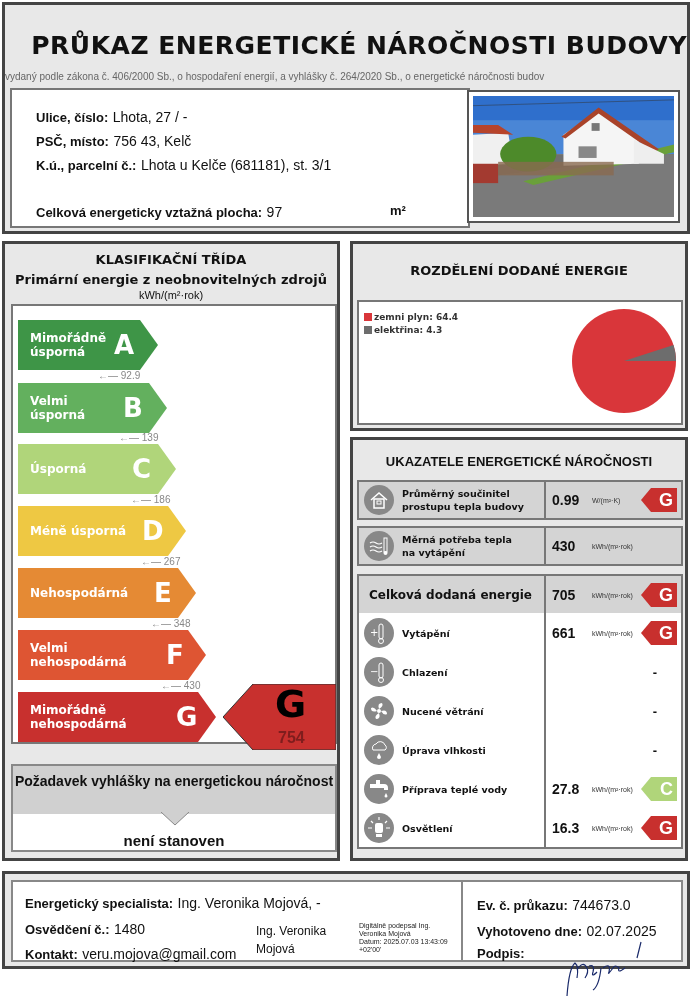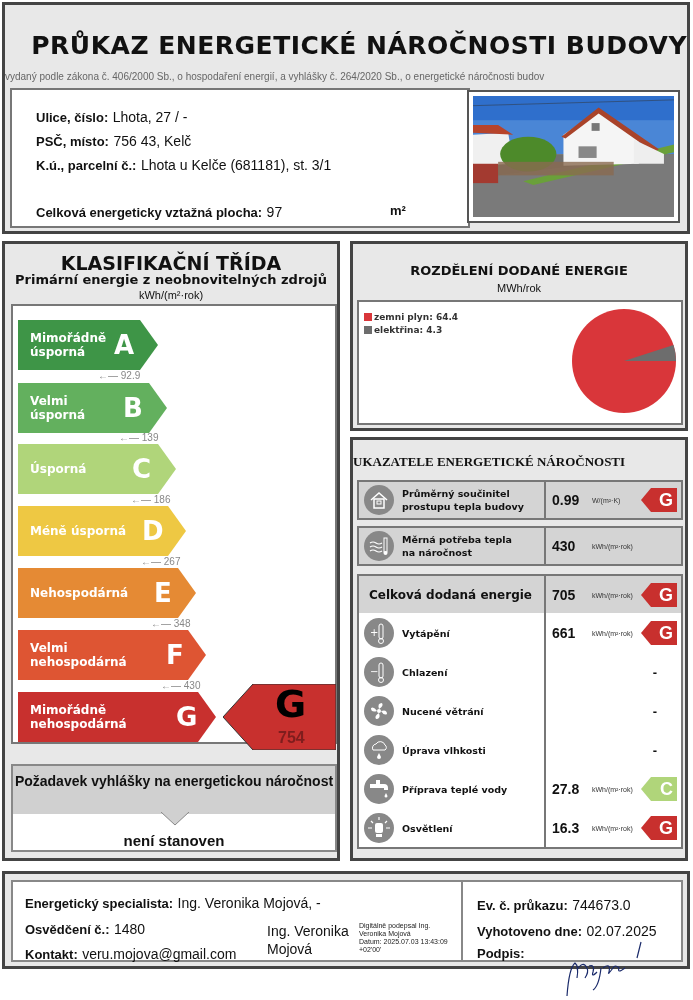--- a/index.html
+++ b/index.html
@@ -10,40 +10,40 @@
 #header{left:2px;top:2px;width:688px;height:90px;border-bottom:none}
 #title{left:0;width:100%;top:26px;text-align:right;font-family:"DejaVu Sans",sans-serif;font-weight:bold;font-size:25px;letter-spacing:0.5px;color:#111}
 #subtitle{left:0;width:100%;top:66px;text-align:left;font-size:10px;color:#666}
 #info{left:8px;top:90px;width:680px;height:138px}
 .lbl{font-weight:bold;font-size:13px}
 .val{font-size:14px}
 .row{position:absolute;left:24px;white-space:nowrap}
 #photo{left:465px;top:92px;width:213px;height:133px;border:2px solid #555;background:#fff;padding:4px}
 #photo svg{width:100%;height:100%}
 #cls{left:2px;top:241px;width:338px;height:620px}
-#cls-title{top:8px;width:100%;text-align:center;font-family:"DejaVu Sans",sans-serif;font-weight:bold;font-size:19px}
+#cls-title{top:8px;width:100%;text-align:center;font-family:"DejaVu Sans",sans-serif;font-weight:bold;font-size:13px}
 #cls-sub{top:28px;width:100%;text-align:center;font-family:"DejaVu Sans",sans-serif;font-weight:bold;font-size:13px}
 #cls-unit{top:45px;width:100%;text-align:center;font-size:11px}
 #cls-box{left:6px;top:60px;width:326px;height:440px}
 .bar{position:absolute;left:5px;height:50px;color:#fff;font-weight:bold;font-size:12px;font-family:"DejaVu Sans",sans-serif}
 .bar .txt{position:absolute;left:12px;top:50%;transform:translateY(-50%);line-height:1.2}
 .bar .let{position:absolute;top:50%;transform:translateY(-50%);font-size:26px;font-weight:bold}
 .bar svg{position:absolute;left:0;top:0}
 .thr{position:absolute;font-size:10px;color:#888}
 #req{left:6px;top:520px;width:326px;height:88px;border:2px solid #888;background:#fff}
 #req-h{width:100%;height:48px;background:#d0d0d0;text-align:center;font-weight:bold;font-size:14px;padding-top:5px;line-height:20px}
 #req-v{top:66px;width:100%;text-align:center;font-weight:bold;font-size:15px}
 #dist{left:350px;top:241px;width:338px;height:190px}
 #dist-title{top:19px;width:100%;text-align:center;font-family:"DejaVu Sans",sans-serif;font-weight:bold;font-size:13px}
 #dist-unit{top:38px;width:100%;text-align:center;font-size:11px}
 #dist-box{left:4px;top:56px;width:326px;height:125px}
 .leg{position:absolute;left:5px;font-size:9px;font-weight:bold;color:#333;font-family:"DejaVu Sans",sans-serif}
 .leg i{display:inline-block;width:8px;height:8px;margin-right:2px;vertical-align:-1px}
 #ind{left:350px;top:437px;width:338px;height:424px}
-#ind-title{top:14px;width:100%;font-family:Liberation Serif, serif;font-weight:bold;font-size:13px}
+#ind-title{top:14px;width:100%;text-align:center;font-family:Liberation Sans, sans-serif;font-weight:bold;font-size:13px}
 .ir{position:absolute;left:4px;width:326px;border:2px solid #777;background:#fff}
 .ir.gray{background:#d4d4d4}
 .ir .c1{position:absolute;left:0;top:0;bottom:0;width:187px;border-right:2px solid #777}
 .ir .ico{position:absolute;left:5px;top:50%;transform:translateY(-50%);width:30px;height:30px;border-radius:50%;background:#888}
 .ir .ico svg{width:30px;height:30px}
 .ir .nm{position:absolute;left:43px;top:50%;transform:translateY(-50%);font-family:"DejaVu Sans",sans-serif;font-weight:bold;font-size:9.5px;line-height:13px}
 .ir .v{position:absolute;left:193px;top:50%;transform:translateY(-50%);font-weight:bold;font-size:14px}
 .ir .u{position:absolute;left:233px;top:50%;transform:translateY(-50%);font-size:7px;color:#333}
 .ir .dash{position:absolute;right:24px;top:50%;transform:translateY(-50%);font-weight:bold;font-size:13px}
 .ir .badge{position:absolute;right:4px;top:50%;transform:translateY(-50%);width:36px;height:24px}
@@ -173,21 +173,20 @@
     <svg class="abs" style="left:148px;top:46px" width="28" height="14">
         <polygon points="0,0 28,0 14,13" fill="#d0d0d0"></polygon>
         <polyline points="0,0 14,13 28,0" fill="none" stroke="#888" stroke-width="1"></polyline>
       </svg>
     <div id="req-v" class="abs">není stanoven</div>
   </div>
 </div>
 
 <div id="dist" class="abs frame">
   <div id="dist-title" class="abs">ROZDĚLENÍ DODANÉ ENERGIE</div>
-  <div id="dist-unit" class="abs">MWh/rok</div>
   <div id="dist-box" class="abs inner">
     <div class="leg" style="top:10px"><i style="background:#d9363a"></i><span>zemni plyn: 64.4</span></div>
     <div class="leg" style="top:23px"><i style="background:#6d6d6d"></i><span>elektřina: 4.3</span></div>
     <svg class="abs" style="left:210px;top:4px" width="110" height="110" viewBox="-55 -55 110 110">
       <circle cx="0" cy="0" r="52" fill="#d9363a"></circle>
       <path d="M0,0 L52,0 A52,52 0 0,0 49.5,-16 Z" fill="#6d6d6d"></path>
     </svg>
   </div>
 </div>
 
@@ -209,21 +208,21 @@
         </svg><span>G</span></div>
   </div>
 
   <div class="ir gray" style="top:86px;height:40px">
     <div class="c1"></div>
     <div class="ico"><svg viewBox="0 0 30 30">
           <path d="M6 12 q3 -2 6 0 t6 0 M6 16 q3 -2 6 0 t6 0 M6 20 q3 -2 6 0 t6 0" fill="none" stroke="#fff" stroke-width="1.2"></path>
           <rect x="20" y="7" width="3" height="14" fill="none" stroke="#fff"></rect>
           <circle cx="21.5" cy="22" r="2" fill="#fff"></circle>
         </svg></div>
-    <div class="nm"><span>Měrná potřeba tepla</span><br><span>na náročnost</span></div>
+    <div class="nm"><span>Měrná potřeba tepla</span><br><span>na vytápění</span></div>
     <div class="v">430</div>
     <div class="u">kWh/(m²·rok)</div>
   </div>
 
   <div class="ir gray" style="top:134px;height:41px">
     <div class="c1"></div>
     <div class="nm" style="left:10px;font-size:12px">Celková dodaná energie</div>
     <div class="v">705</div>
     <div class="u">kWh/(m²·rok)</div>
     <div class="badge"><svg width="36" height="24">
@@ -306,21 +305,21 @@
           <polygon points="0,12 10,0 36,0 36,24 10,24" fill="#c8302e"></polygon>
         </svg><span>G</span></div>
   </div>
 </div>
 
 <div id="foot" class="abs frame">
   <div id="foot-l" class="abs">
     <div class="abs" style="left:12px;top:12px;white-space:nowrap"><span class="lbl">Energetický specialista:</span> <span class="val">Ing. Veronika Mojová, -</span></div>
     <div class="abs" style="left:12px;top:38px;white-space:nowrap"><span class="lbl">Osvědčení č.:</span> <span class="val">1480</span></div>
     <div class="abs" style="left:12px;top:63px;white-space:nowrap"><span class="lbl">Kontakt:</span> <span class="val">veru.mojova@gmail.com</span></div>
-    <div class="abs" style="left:254px;top:40px;font-size:14px;line-height:18px"><span>Ing. Veronika</span><br><span>Mojová</span></div>
+    <div class="abs" style="left:243px;top:40px;font-size:12px;line-height:18px"><span>Ing. Veronika</span><br><span>Mojová</span></div>
     <div class="abs sig-small" style="left:346px;top:40px"><span>Digitálně podepsal Ing.</span><br><span>Veronika Mojová</span><br><span>Datum: 2025.07.03 13:43:09</span><br><span>+02'00'</span></div>
   </div>
   <div id="foot-r" class="abs">
     <div class="abs" style="left:14px;top:14px;white-space:nowrap"><span class="lbl">Ev. č. průkazu:</span> <span class="val">744673.0</span></div>
     <div class="abs" style="left:14px;top:40px;white-space:nowrap"><span class="lbl">Vyhotoveno dne:</span> <span class="val">02.07.2025</span></div>
     <div class="abs lbl" style="left:14px;top:64px">Podpis:</div>
   </div>
 </div>
 <svg class="abs" style="left:545px;top:938px" width="110" height="62">
   <path d="M22 58 Q24 30 30 25 Q34 28 32 40 M32 32 Q38 22 42 30 Q44 34 40 40 M44 28 Q50 26 48 34 Q46 40 52 34 M56 30 Q54 48 48 52 M58 30 Q66 24 64 34 Q62 38 68 30 Q70 26 74 30 Q72 36 80 30 M96 4 L92 20" fill="none" stroke="#1a2a6a" stroke-width="1.2"></path>

